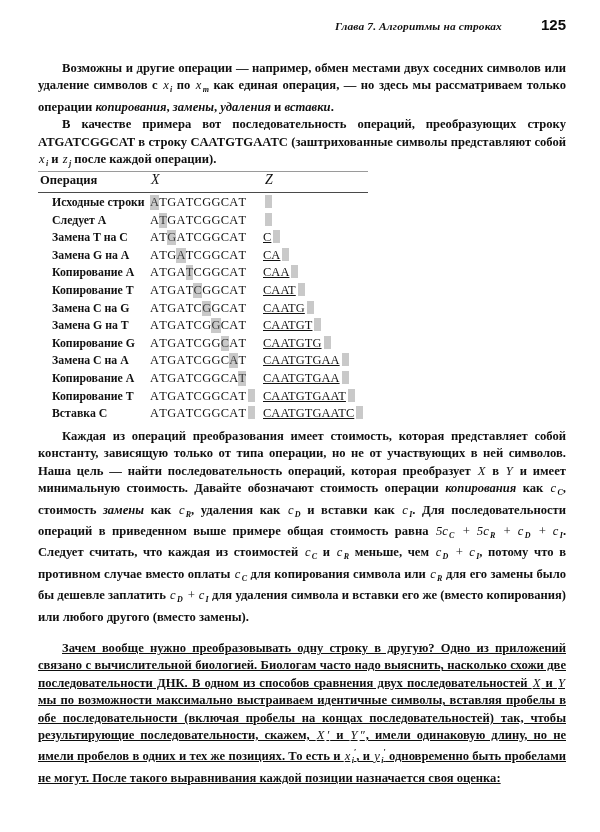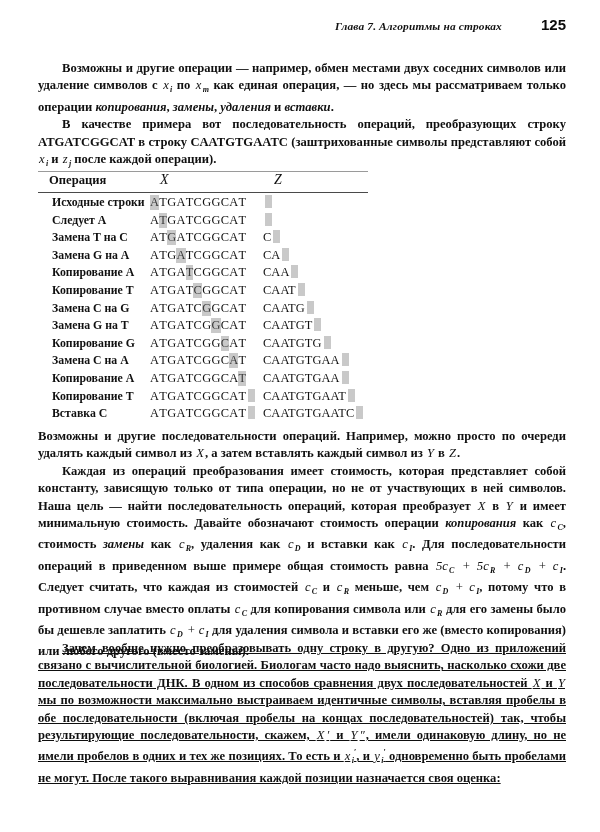--- a/index.html
+++ b/index.html
@@ -112,21 +112,21 @@
   }
   .opstable .rule-head {
     height: 1px;
     background: #4a4a4a;
     width: 330px;
     position: absolute;
     left: 0; top: 21px;
   }
   .thead-row {
     position: absolute;
-    left: 9px; top: 1px;
+    left: 0; top: 1px;
     width: 330px;
     height: 20px;
   }
   .th-op {
     position: absolute;
     left: 2px; top: 1px;
     font-family: "Liberation Serif", "DejaVu Serif", serif;
     font-weight: bold;
     font-size: 12.6px;
     color: #101010;
@@ -182,21 +182,21 @@
   .cell-z {
     position: absolute;
     left: 225px;
     top: 1px;
     font-family: "Liberation Serif", "DejaVu Serif", serif;
     font-size: 12.4px;
     letter-spacing: 0.1px;
     color: #121212;
     white-space: nowrap;
   }
-  .seq { display: inline-block; }
+  .seq { display: inline-block; text-decoration: underline; }
   .ch {
     display: inline-block;
     padding: 0 0.1px;
   }
   .ch.hl {
     background: #c9c9c9;
     color: #3a3a3a;
   }
   .marker {
     display: inline-block;
@@ -294,21 +294,20 @@
         </div>
         <div class="trow">
           <span class="cell-op">Вставка C</span>
           <span class="cell-x"><span class="seq"><span class="ch">A</span><span class="ch">T</span><span class="ch">G</span><span class="ch">A</span><span class="ch">T</span><span class="ch">C</span><span class="ch">G</span><span class="ch">G</span><span class="ch">C</span><span class="ch">A</span><span class="ch">T</span></span><span class="marker"></span></span>
           <span class="cell-z"><span class="seq">CAATGTGAATC</span><span class="marker"></span></span>
         </div>
       </div>
   </div>
 
   <div class="col" style="top: 428px;">
-    <p class="body noindent"><span>Возможны и другие последовательности операций. Например, можно просто по очереди удалять каждый символ из </span><span class="mathvar">X</span><span>, а затем вставлять каждый символ из </span><span class="mathvar">Y</span><span> в </span><span class="mathvar">Z</span><span>.</span></p>
 
     <p class="body"><span>Каждая из операций преобразования имеет стоимость, которая представляет собой константу, зависящую только от типа операции, но не от участвующих в ней символов. Наша цель — найти последовательность операций, которая преобразует </span><span class="mathvar">X</span><span> в </span><span class="mathvar">Y</span><span> и имеет минимальную стоимость. Давайте обозначают стоимость операции </span><i class="it">копирования</i><span> как </span><span class="nowrapmath"><span class="mathvar">c</span><sub class="sb">C</sub></span><span>, стоимость </span><i class="it">замены</i><span> как </span><span class="nowrapmath"><span class="mathvar">c</span><sub class="sb">R</sub></span><span>, удаления как </span><span class="nowrapmath"><span class="mathvar">c</span><sub class="sb">D</sub></span><span> и вставки как </span><span class="nowrapmath"><span class="mathvar">c</span><sub class="sb">I</sub></span><span>. Для последовательности операций в приведенном выше примере общая стоимость равна </span><span class="nowrapmath"><span class="mathvar">5c</span><sub class="sb">C</sub><span class="mathvar"> + 5c</span><sub class="sb">R</sub><span class="mathvar"> + c</span><sub class="sb">D</sub><span class="mathvar"> + c</span><sub class="sb">I</sub></span><span>. Следует считать, что каждая из стоимостей </span><span class="nowrapmath"><span class="mathvar">c</span><sub class="sb">C</sub></span><span> и </span><span class="nowrapmath"><span class="mathvar">c</span><sub class="sb">R</sub></span><span> меньше, чем </span><span class="nowrapmath"><span class="mathvar">c</span><sub class="sb">D</sub><span class="mathvar"> + c</span><sub class="sb">I</sub></span><span>, потому что в противном случае вместо оплаты </span><span class="nowrapmath"><span class="mathvar">c</span><sub class="sb">C</sub></span><span> для копирования символа или </span><span class="nowrapmath"><span class="mathvar">c</span><sub class="sb">R</sub></span><span> для его замены было бы дешевле заплатить </span><span class="nowrapmath"><span class="mathvar">c</span><sub class="sb">D</sub><span class="mathvar"> + c</span><sub class="sb">I</sub></span><span> для удаления символа и вставки его же (вместо копирования) или любого другого (вместо замены).</span></p>
   </div>
 
   <div class="col" style="top: 640px; text-decoration: underline;">
     <p class="body"><span>Зачем вообще нужно преобразовывать одну строку в другую? Одно из приложений связано с вычислительной биологией. Биологам часто надо выяснить, насколько схожи две последовательности ДНК. В одном из способов сравнения двух последовательностей </span><span class="mathvar">X</span><span> и </span><span class="mathvar">Y</span><span> мы по возможности максимально выстраиваем идентичные символы, вставляя пробелы в обе последовательности (включая пробелы на концах последовательностей) так, чтобы результирующие последовательности, скажем, </span><span class="nowrapmath"><span class="mathvar">X</span><span class="mathvar">′</span></span><span> и </span><span class="nowrapmath"><span class="mathvar">Y</span><span class="mathvar">″</span></span><span>, имели одинаковую длину, но не имели пробелов в одних и тех же позициях. То есть и </span><span class="nowrapmath"><span class="mathvar">x</span><sub class="sb">i</sub><sup class="sp">′</sup></span><span>, и </span><span class="nowrapmath"><span class="mathvar">y</span><sub class="sb">i</sub><sup class="sp">′</sup></span><span> одновременно быть пробелами не могут. После такого выравнивания каждой позиции назначается своя оценка:</span></p>
   </div>
 
 </div>
 

